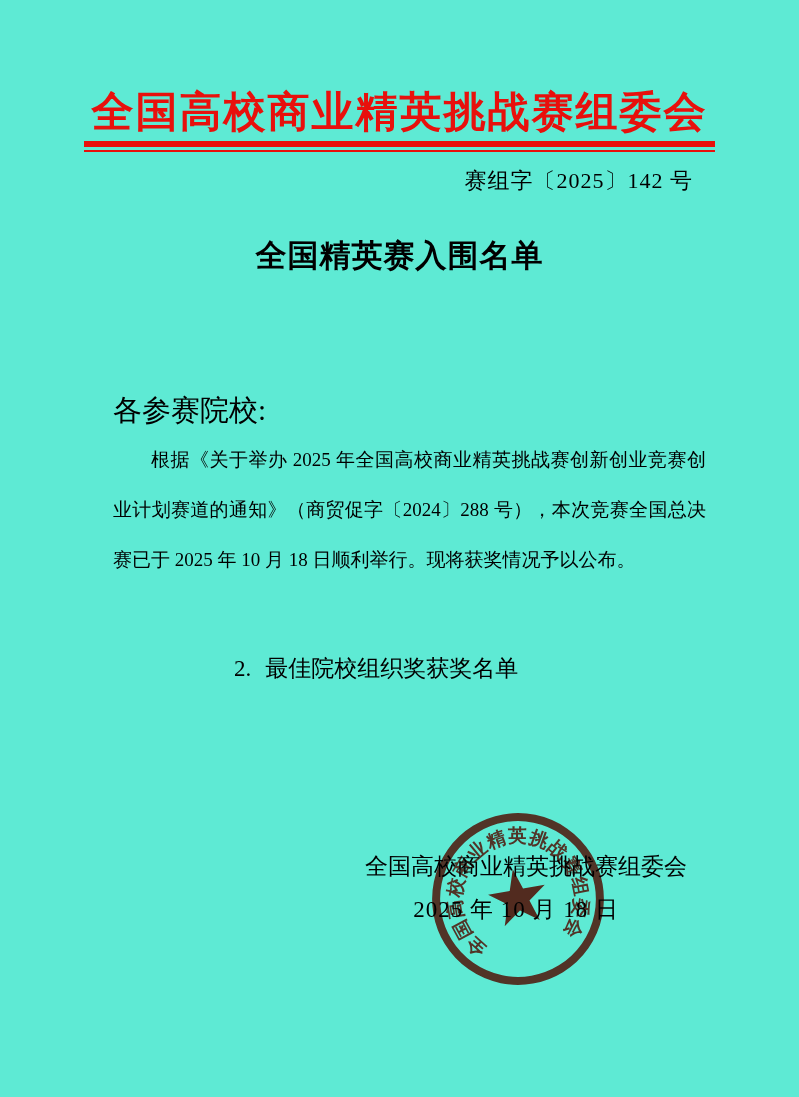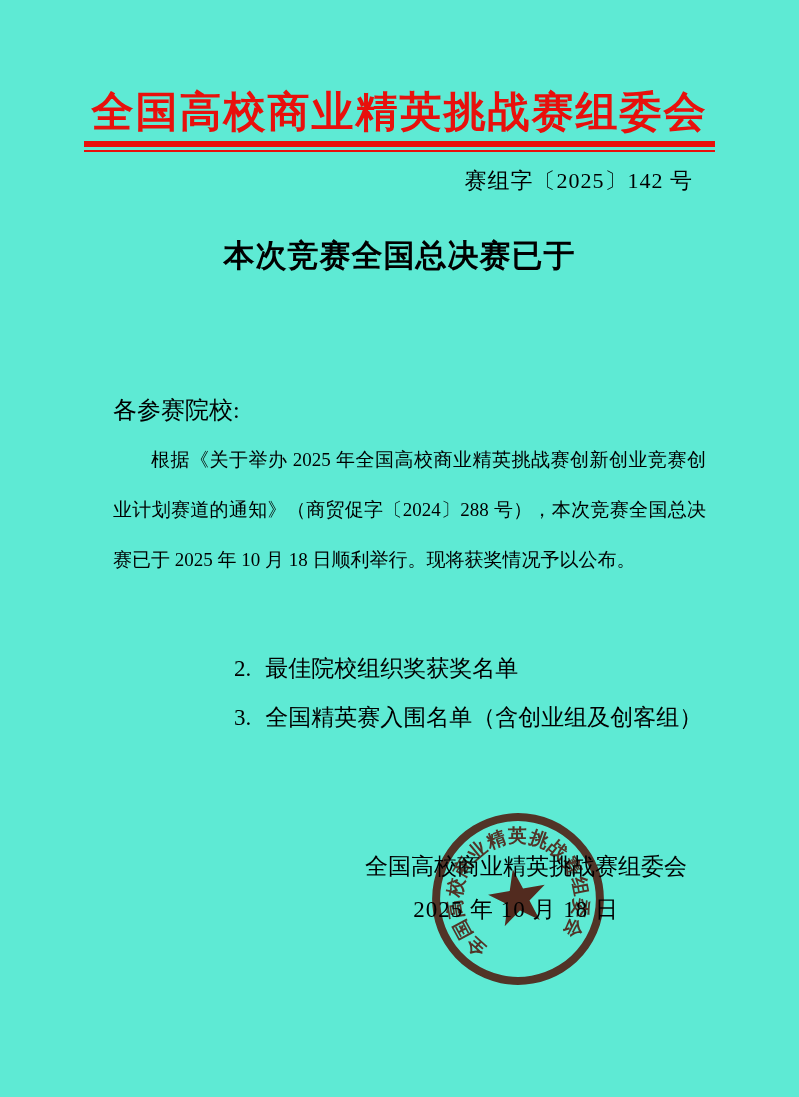--- a/index.html
+++ b/index.html
@@ -38,21 +38,21 @@
     top: 233px; left: 0; right: 0;
     text-align: center;
     font-size: 31px;
     font-weight: bold;
     line-height: 45px;
     letter-spacing: 1px;
   }
   .salutation {
     position: absolute;
     top: 396px; left: 113px;
-    font-size: 24px;
+    font-size: 29px;
     line-height: 28px;
   }
   .body-paragraph {
     position: absolute;
     top: 435px; left: 113px; width: 593px;
     font-size: 19px;
     line-height: 50px;
     text-align: justify;
     text-justify: inter-ideograph;
     text-indent: 2em;
@@ -96,33 +96,30 @@
   <div class="org-header">全国高校商业精英挑战赛组委会</div>
 
   <div class="rule">
     <div class="rule-thick"></div>
     <div class="rule-thin"></div>
   </div>
 
   <div class="doc-number">赛组字〔2025〕142 号</div>
 
   <div class="doc-title">
-    <div>本次竞赛全国总决赛已于</div>
+    <div>全国精英赛入围名单</div>
   </div>
 
   <div class="salutation">各参赛院校:</div>
 
   <div class="body-paragraph">根据《关于举办 2025 年全国高校商业精英挑战赛创新创业竞赛创业计划赛道的通知》（商贸促字〔2024〕288 号），本次竞赛全国总决赛已于 2025 年 10 月 18 日顺利举行。现将获奖情况予以公布。</div>
 
   <div class="attachments">
     <div class="att-line indent">
       <span class="att-no">2.</span><span class="att-text">最佳院校组织奖获奖名单</span>
-    </div>
-    <div class="att-line indent">
-      <span class="att-no">3.</span><span class="att-text">全国精英赛入围名单（含创业组及创客组）</span>
     </div>
   </div>
 
   <div class="signature">
     <div class="sig-org">全国高校商业精英挑战赛组委会</div>
     <div class="sig-date">2025 年 10 月 18 日</div>
   </div>
 
   <svg class="seal" viewBox="0 0 200 200" xmlns="http://www.w3.org/2000/svg">
     <circle cx="100" cy="100" r="92" fill="none" stroke="#d8281e" stroke-width="9"></circle>

